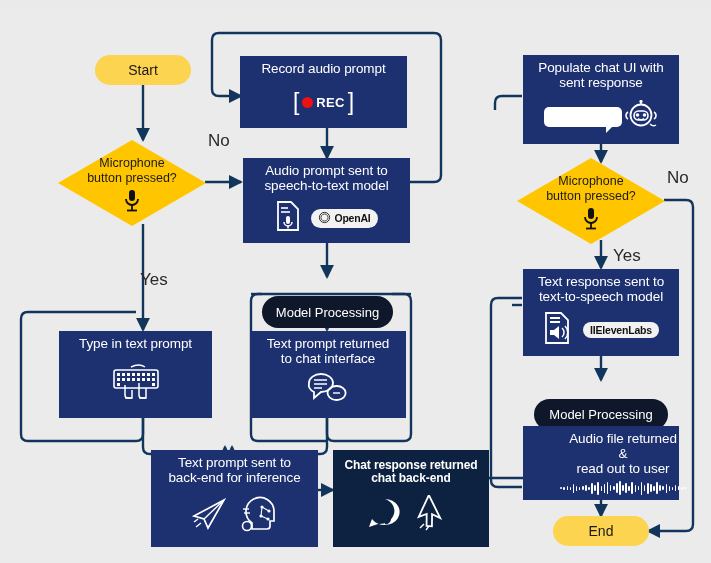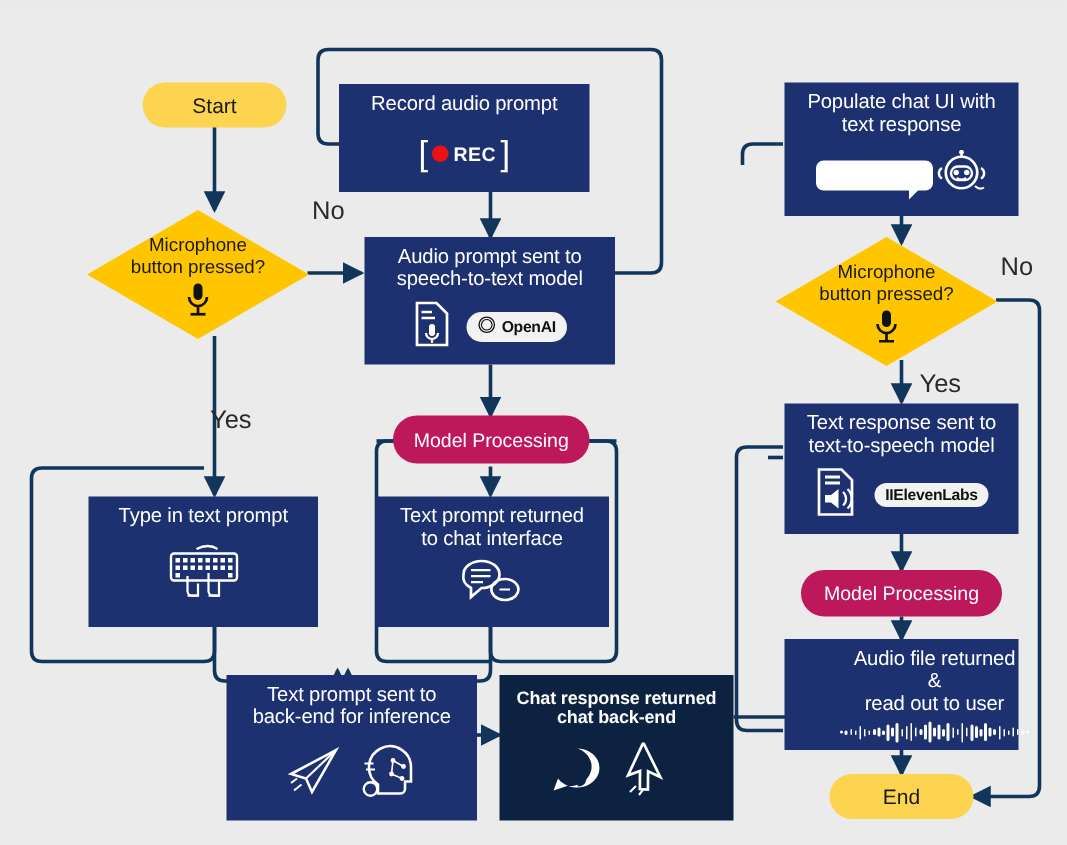--- a/index.html
+++ b/index.html
@@ -20,21 +20,21 @@
   .proc{background:#1d3070;}
   .proc.dark{background:#0d2240;}
   .node .ttl{width:100%;padding:5px 4px 0 4px;line-height:1.12;font-size:13.5px;
              letter-spacing:-.1px;}
   .node.dark .ttl{font-size:12px;font-weight:bold;padding-top:9px;}
   .art{flex:1;display:flex;align-items:center;justify-content:center;gap:10px;width:100%;}
 
   .pill{position:absolute;display:flex;align-items:center;justify-content:center;
         border-radius:999px;box-sizing:border-box;}
   .pill.start,.pill.end{background:#fcd450;color:#1a1a1a;font-size:14px;}
-  .pill.mp{background:#be185d;color:#fff;font-size:13px;}
+  .pill.mp{background:#0f172a;color:#fff;font-size:13px;margin-top:19px;}
 
   .diamond{position:absolute;}
   .diamond .shape{position:absolute;inset:0;background:#ffc600;
       clip-path:polygon(50% 0,100% 50%,50% 100%,0 50%);}
   .diamond .txt{position:absolute;left:0;right:0;top:16px;text-align:center;
       color:#1a1a1a;font-size:12.5px;line-height:1.18;}
   .diamond .mic{position:absolute;left:0;right:0;bottom:9px;text-align:center;}
 
   .lbl{position:absolute;color:#2a2a2a;font-size:17px;}
 
@@ -139,21 +139,21 @@
     <div class="mic">
       <svg width="20" height="24" viewBox="0 0 20 24">
         <rect x="7" y="1" width="6" height="11" rx="3" fill="#111"></rect>
         <path d="M4,10 a6,6 0 0 0 12,0" fill="none" stroke="#111" stroke-width="1.8"></path>
         <line x1="10" y1="16" x2="10" y2="21" stroke="#111" stroke-width="1.8"></line>
         <line x1="5" y1="21.5" x2="15" y2="21.5" stroke="#111" stroke-width="1.8"></line>
       </svg>
     </div>
   </div>
 
-  <div class="node proc" style="left:226px;top:56px;width:167px;height:72px;">
+  <div class="node proc" style="left:240px;top:56px;width:167px;height:72px;">
     <div class="ttl">Record audio prompt</div>
     <div class="art">
       <span class="recwrap">
         <span class="recbrk">[</span>
         <span class="recdot"></span>
         <span class="rectxt">REC</span>
         <span class="recbrk">]</span>
       </span>
     </div>
   </div>
@@ -294,21 +294,21 @@
           <line x1="6" y1="33" x2="10" y2="29" stroke="#fff" stroke-width="1.4"></line>
           <line x1="12" y1="35" x2="15" y2="31" stroke="#fff" stroke-width="1.4"></line>
         </svg>
       </span>
     </div>
   </div>
 
   <div class="node proc" style="left:523px;top:55px;width:156px;height:89px;">
     <div class="ttl">
       <div>Populate chat UI with</div>
-      <div>text response</div>
+      <div>sent response</div>
     </div>
     <div class="art" style="gap:2px;">
       <span class="bubble"></span>
       <span>
         <svg width="34" height="30" viewBox="0 0 34 30">
           <circle cx="17" cy="15" r="10.5" fill="none" stroke="#fff" stroke-width="1.8"></circle>
           <rect x="10" y="11" width="14" height="9" rx="4.5" fill="none" stroke="#fff" stroke-width="1.6"></rect>
           <circle cx="13.5" cy="15" r="1.8" fill="#fff"></circle>
             <circle cx="20.5" cy="15" r="1.8" fill="#fff"></circle>
           <path d="M14,18.5 q3,2.5 6,0" fill="none" stroke="#fff" stroke-width="1.4"></path>

